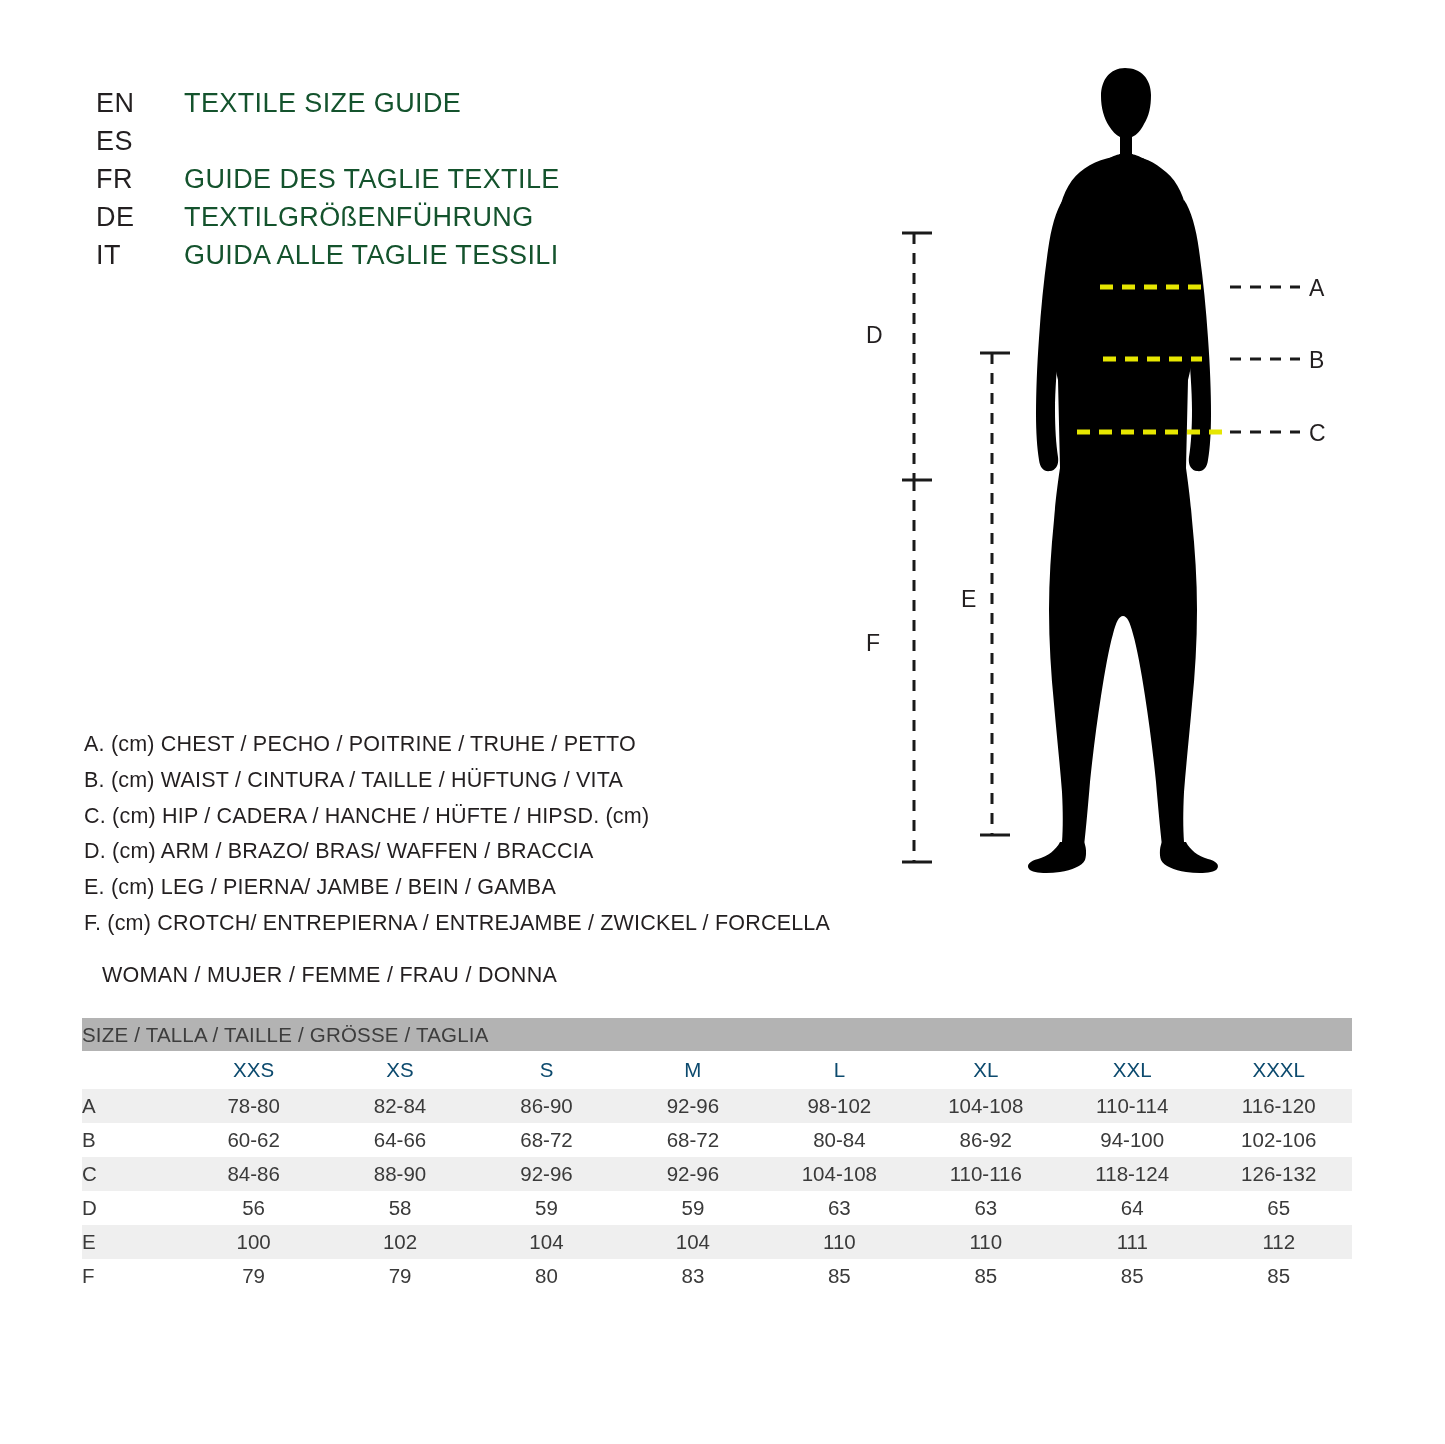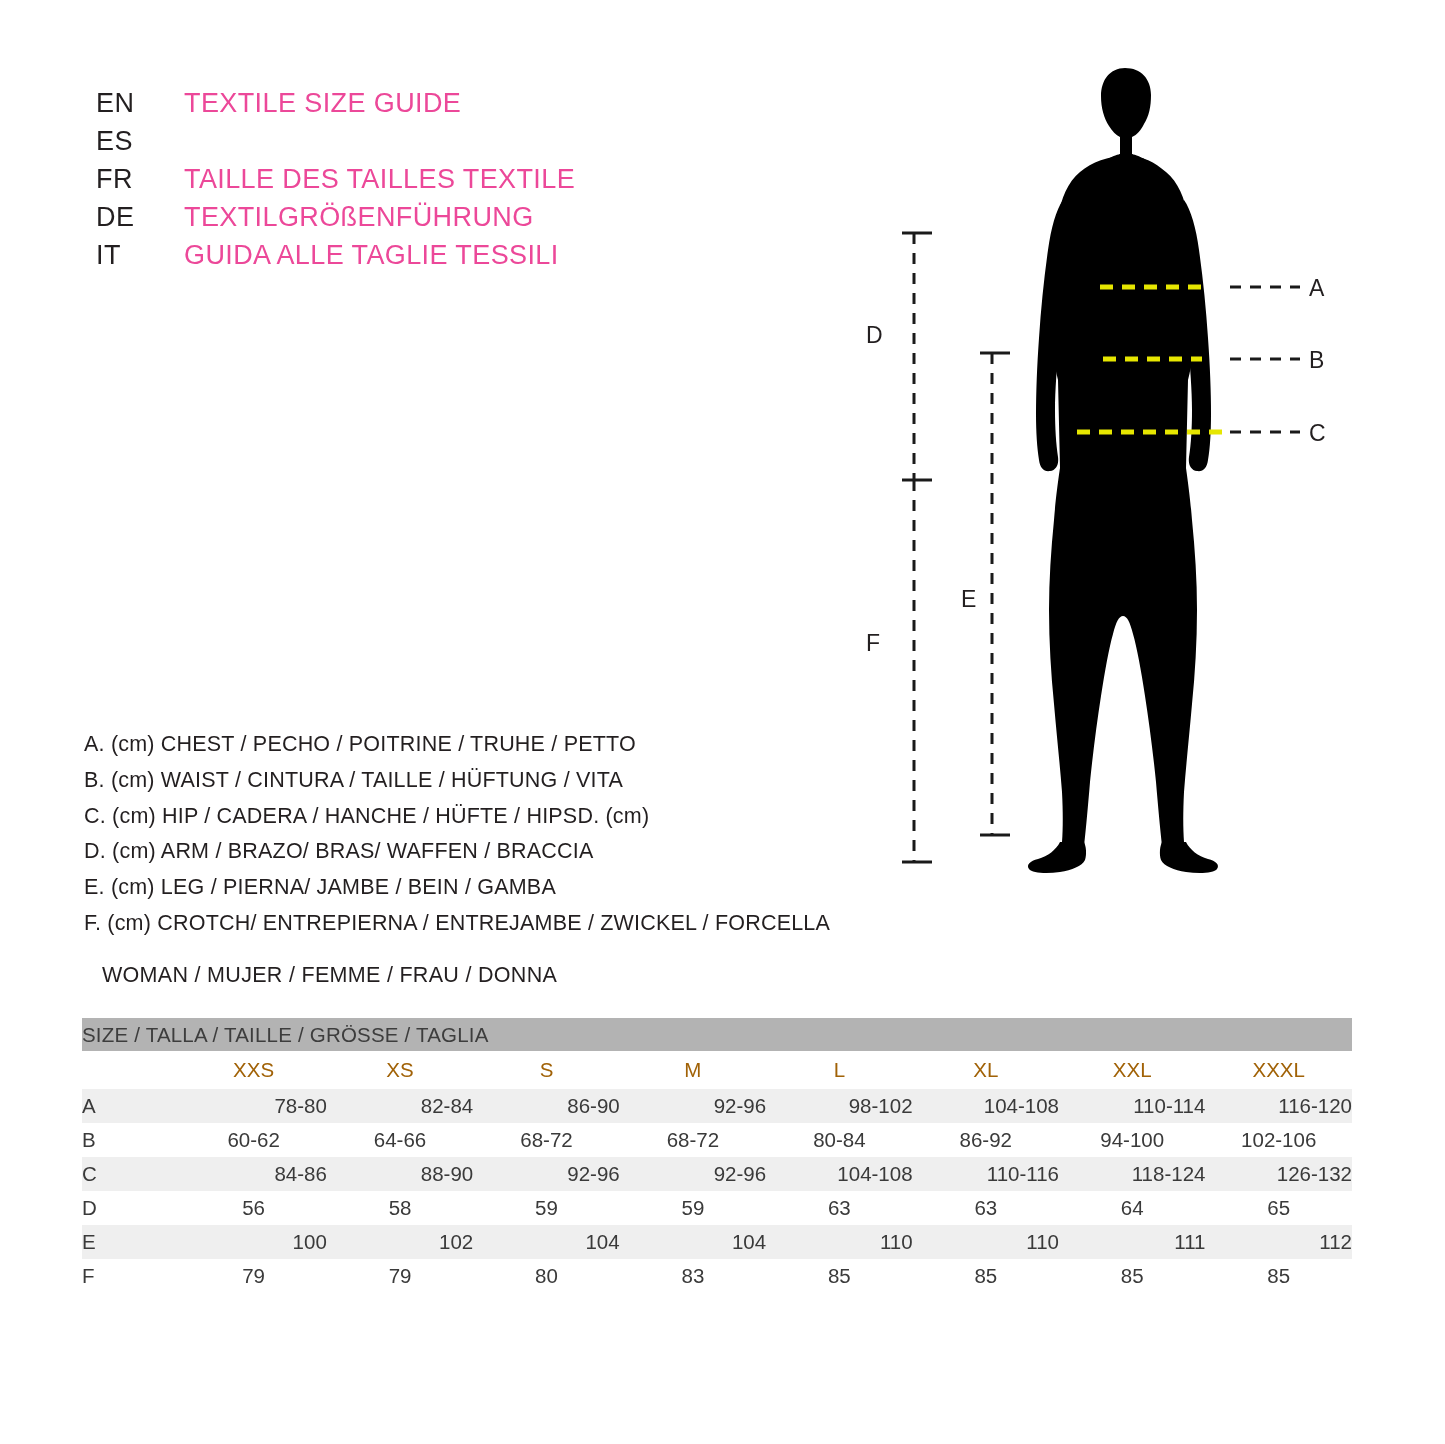--- a/index.html
+++ b/index.html
@@ -32,21 +32,21 @@
   .title-lang {
     width: 88px;
     flex: 0 0 88px;
     font-size: 27px;
     letter-spacing: 0.4px;
     color: #231f20;
   }
   .title-text {
     font-size: 27px;
     letter-spacing: 0.4px;
-    color: #ec4899;
+    color: #14532d;
     white-space: nowrap;
   }
 
   
   #legend-block {
     position: absolute;
     left: 84px;
     top: 727px;
     width: 860px;
   }
@@ -91,34 +91,34 @@
     color: #3d3d3d;
     font-size: 20.5px;
     text-align: left;
     padding-left: 16px;
     letter-spacing: 0.2px;
   }
   .header-row td {
     height: 38px;
     text-align: center;
     font-size: 20.5px;
-    color: #a16207;
+    color: #0c4a6e;
     background: #ffffff;
   }
   .header-row td.rowlabel { text-align: left; padding-left: 16px; }
   .data-row td {
     height: 34px;
     text-align: center;
     font-size: 20.5px;
   }
   .data-row td.rowlabel {
     text-align: left;
     padding-left: 16px;
   }
-  .shade td { background: #efefef; text-align: right; }
+  .shade td { background: #efefef; }
   .plain td { background: #ffffff; }
 
   
   col.c-label { width: 88px; }
   col.c-val { width: 131px; }
 
   
   #figure-area {
     position: absolute;
     left: 820px;
@@ -140,21 +140,21 @@
 <div id="title-block">
   <div class="title-row">
     <span class="title-lang">EN</span>
     <span class="title-text">TEXTILE SIZE GUIDE</span>
   </div>
   <div class="title-row">
     <span class="title-lang">ES</span>
   </div>
   <div class="title-row">
     <span class="title-lang">FR</span>
-    <span class="title-text">TAILLE DES TAILLES TEXTILE</span>
+    <span class="title-text">GUIDE DES TAGLIE TEXTILE</span>
   </div>
   <div class="title-row">
     <span class="title-lang">DE</span>
     <span class="title-text">TEXTILGRÖßENFÜHRUNG</span>
   </div>
   <div class="title-row">
     <span class="title-lang">IT</span>
     <span class="title-text">GUIDA ALLE TAGLIE TESSILI</span>
   </div>
 </div>

